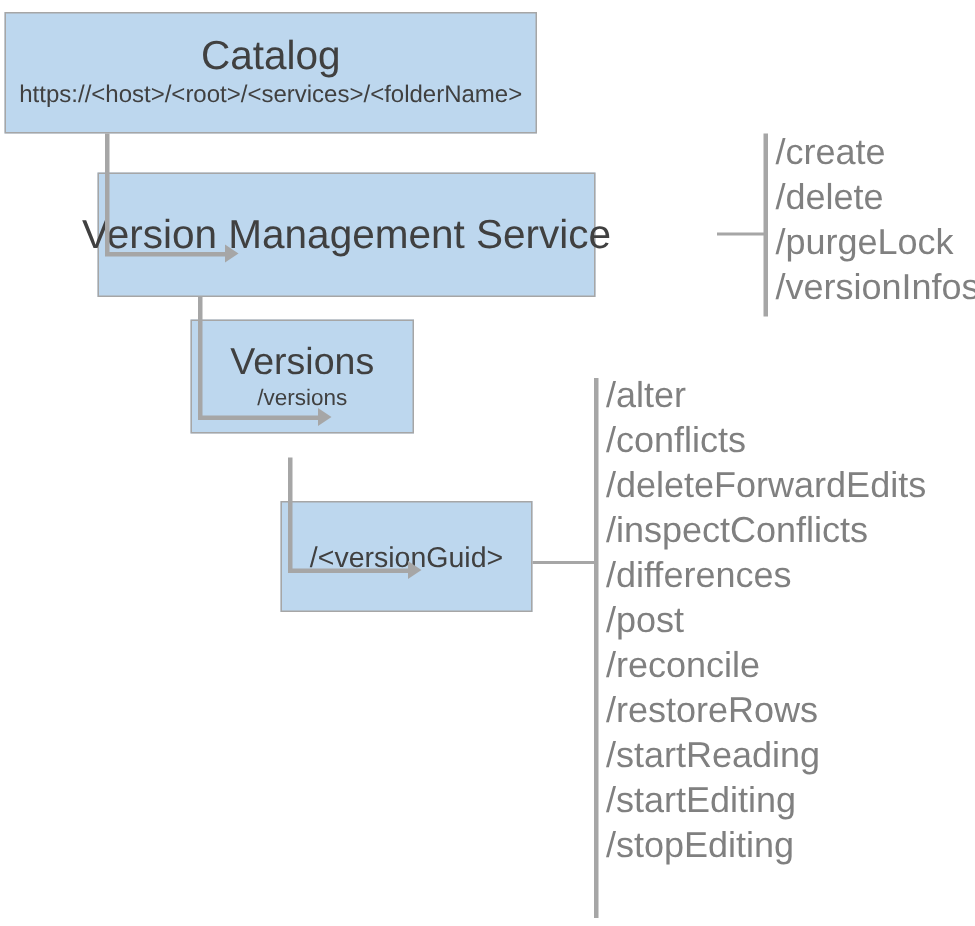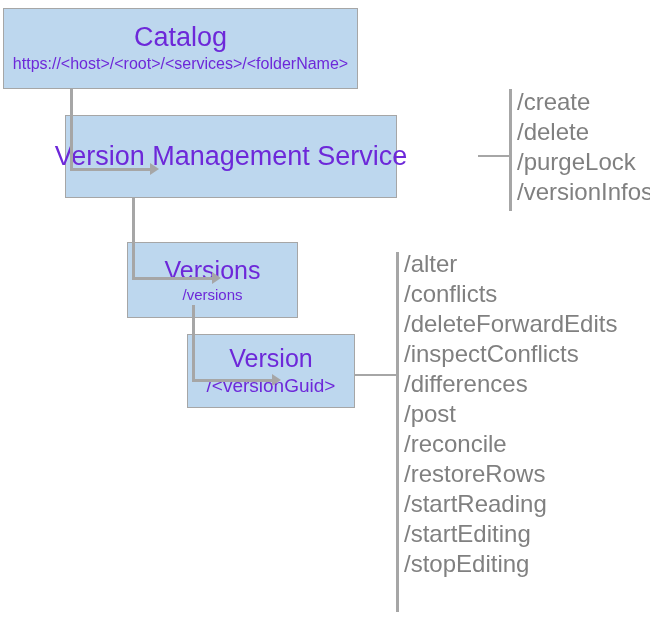--- a/index.html
+++ b/index.html
@@ -22,42 +22,42 @@
   .node {
     position: absolute;
     box-sizing: border-box;
     background: #bdd7ee;
     border: 1px solid #a6a6a6;
     display: flex;
     flex-direction: column;
     align-items: center;
     justify-content: center;
     text-align: center;
-    color: #6d28d9;
+    color: #404040;
     padding: 2px 4px;
   }
   .node .title {
     font-weight: 400;
     line-height: 1.05;
     white-space: nowrap;
   }
   .node .subtitle {
     line-height: 1.15;
     white-space: nowrap;
   }
 
   #node-catalog      { left: 3px;   top: 8px;   width: 355px; height: 81px; }
   #node-catalog .title    { font-size: 27px; }
   #node-catalog .subtitle { font-size: 16px; margin-top: 4px; }
 
   #node-vms          { left: 65px;  top: 115px; width: 332px; height: 83px; }
   #node-vms .title        { font-size: 27px; }
   #node-vms .subtitle     { font-size: 15px; margin-top: 3px; }
 
-  #node-versions     { left: 127px; top: 242px; width: 171px; height: 76px; }
+  #node-versions     { left: 127px; top: 213px; width: 149px; height: 76px; }
   #node-versions .title   { font-size: 25px; }
   #node-versions .subtitle{ font-size: 15px; margin-top: 3px; text-align: center; }
 
   #node-version      { left: 187px; top: 334px; width: 168px; height: 74px; }
   #node-version .title    { font-size: 25px; }
   #node-version .subtitle { font-size: 19px; margin-top: 3px; }
 
   
   .conn-seg {
     position: absolute;
@@ -134,21 +134,20 @@
   <div class="node" id="node-vms">
     <div class="title">Version Management Service</div>
   </div>
 
   <div class="node" id="node-versions">
     <div class="title">Versions</div>
     <div class="subtitle">/versions</div>
   </div>
 
   <div class="node" id="node-version">
-    <div class="title">Version</div>
     <div class="subtitle">/&lt;versionGuid&gt;</div>
   </div>
 
   <div class="conn-seg conn-v" id="c1-v"></div>
   <div class="conn-seg conn-h" id="c1-h"></div>
   <div class="arrowhead" id="c1-a"></div>
 
   <div class="conn-seg conn-v" id="c2-v"></div>
   <div class="conn-seg conn-h" id="c2-h"></div>
   <div class="arrowhead" id="c2-a"></div>

